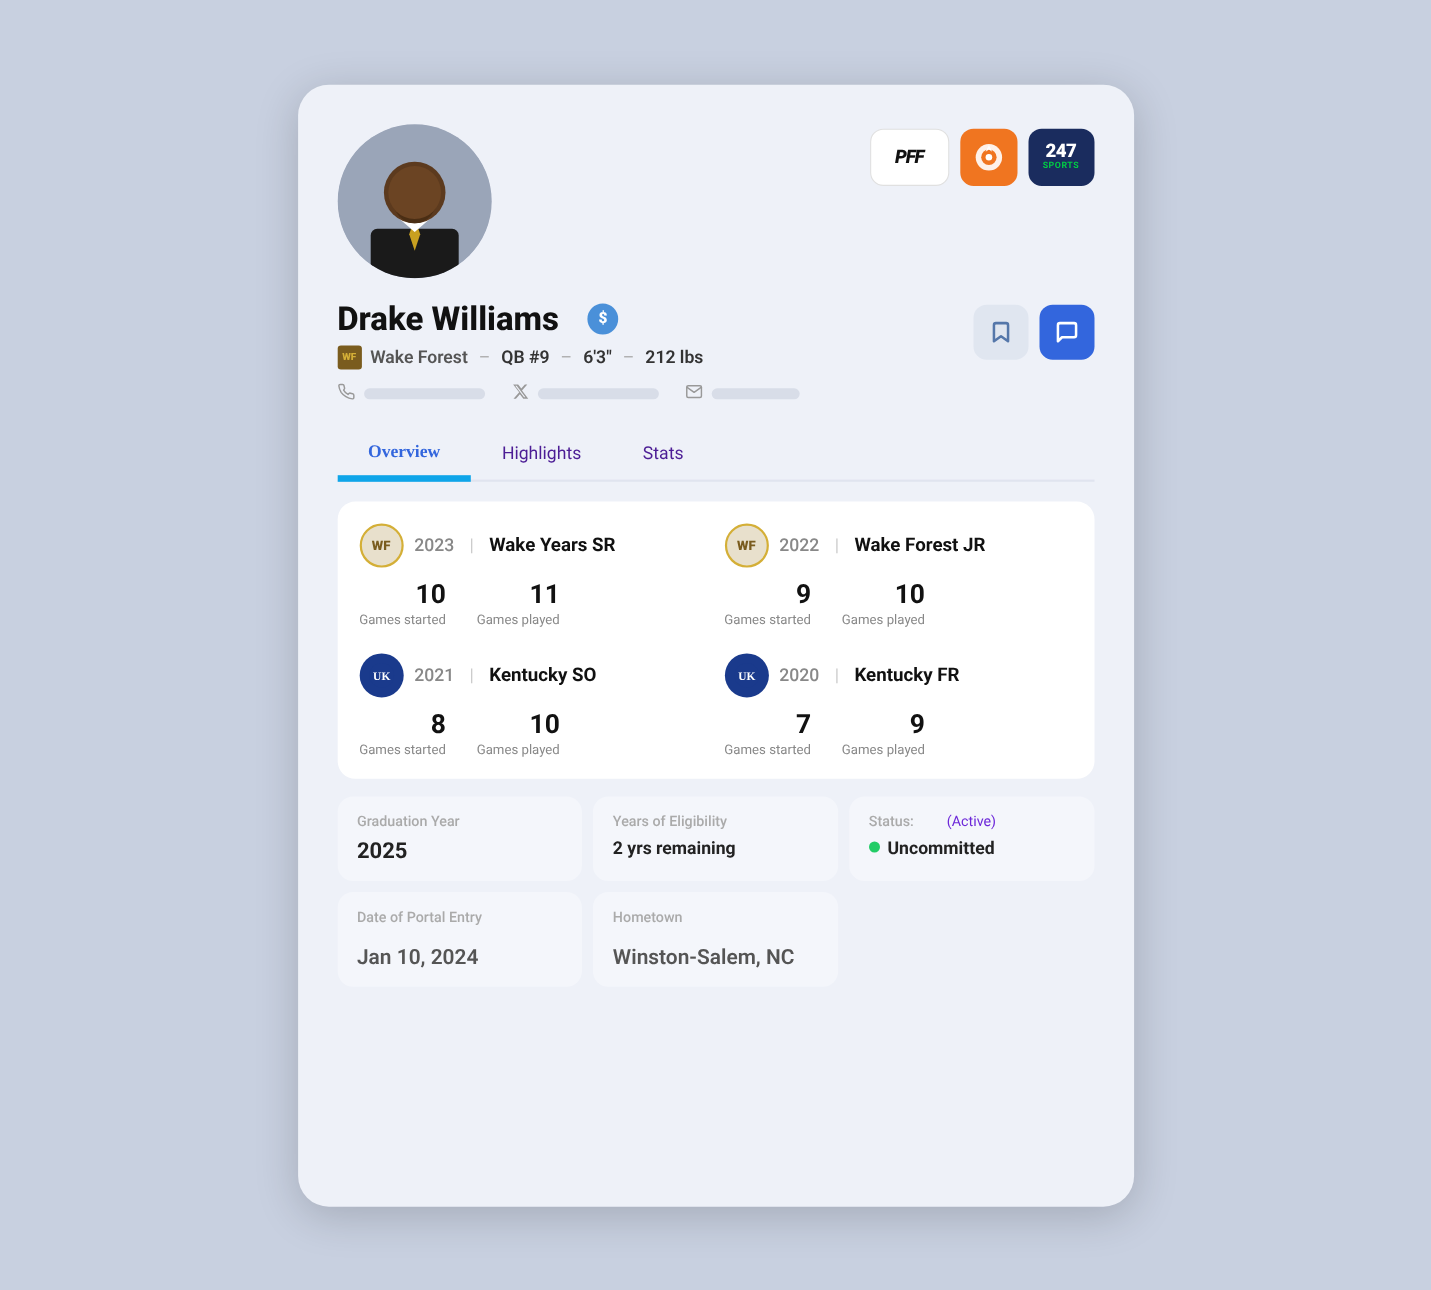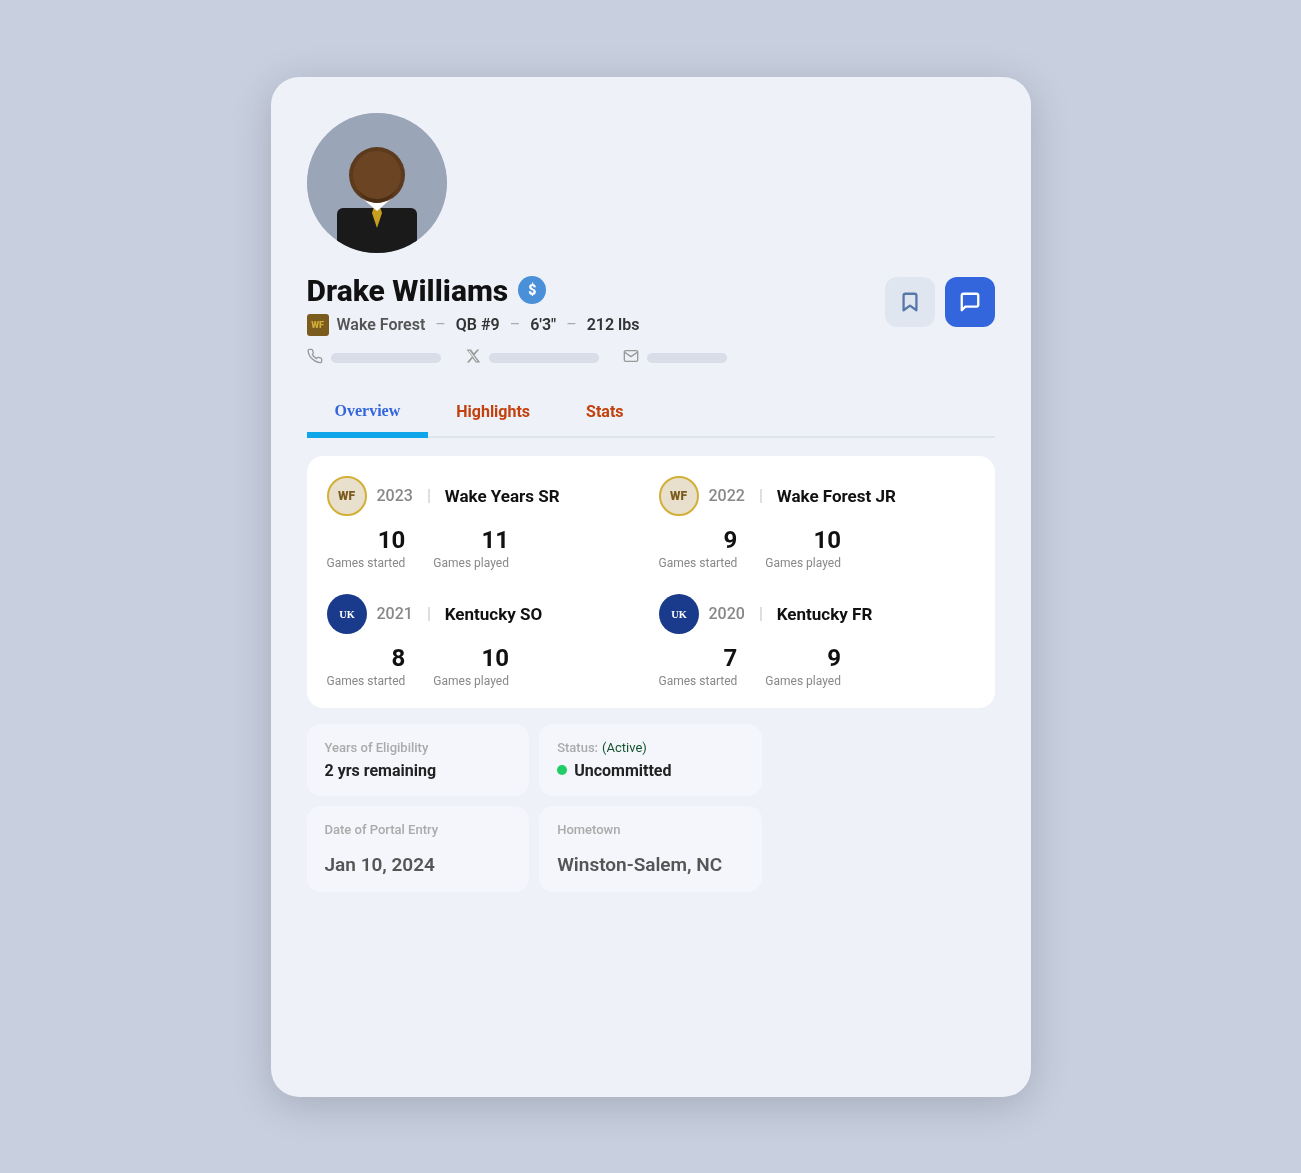--- a/index.html
+++ b/index.html
@@ -75,21 +75,21 @@
       color: white;
       border-radius: 12px;
       font-size: 15px;
     }
     .name-section {
       margin-top: 8px;
     }
     .player-name-row {
       display: flex;
       align-items: center;
-      gap: 10px;
+      gap: 26px;
       margin-bottom: 6px;
     }
     .player-name {
       font-size: 30px;
       font-weight: 800;
       color: #111;
     }
     .nil-badge {
       width: 28px;
       height: 28px;
@@ -191,22 +191,22 @@
       display: flex;
       gap: 0;
       border-bottom: 2px solid #e0e4ef;
       margin-top: 24px;
       margin-bottom: 18px;
     }
     .tab {
       padding: 10px 28px 12px 28px;
       font-size: 16px;
       cursor: pointer;
-      font-weight: 700;
-      color: #c2410c;
+      font-weight: 400;
+      color: #4c1d95;
       border-bottom: 3px solid transparent;
       margin-bottom: -2px;
     }
     .tab.active {
       color: #3366dd;
       border-bottom: 6px solid #0ea5e9;
       font-weight: 600;
       font-family: Liberation Serif, serif;
     }
     
@@ -317,21 +317,22 @@
     }
     .status-dot {
       width: 10px;
       height: 10px;
       border-radius: 50%;
       background: #22cc66;
       flex-shrink: 0;
     }
     .active-label {
       font-size: 13px;
-      color: #14532d;
+      color: #6d28d9;
+      margin-left: 26px;
     }
     .info-grid-bottom {
       display: grid;
       grid-template-columns: 1fr 1fr 1fr;
       gap: 10px;
     }
     .info-card-bottom {
       background: #f4f6fb;
       border-radius: 14px;
       padding: 16px 18px;
@@ -359,20 +360,40 @@
 
         <polygon points="70,85 65,100 70,115 75,100" fill="#c8a020"></polygon>
 
         <polygon points="55,85 70,98 85,85 80,78 60,78" fill="white"></polygon>
 
         <circle cx="70" cy="62" r="28" fill="#5c3a1e"></circle>
 
         <ellipse cx="70" cy="68" rx="20" ry="22" fill="#4a2e14"></ellipse>
         <circle cx="70" cy="62" r="24" fill="#6b4423"></circle>
       </svg>
+    </div>
+    <div class="external-logos">
+      <div class="logo-badge logo-pff">
+        <span style="font-style:italic; font-weight:900; font-size:17px; letter-spacing:-1px;">PFF</span>
+      </div>
+      <div class="logo-badge logo-rotowire">
+        <svg width="30" height="30" viewBox="0 0 30 30">
+          <circle cx="15" cy="15" r="12" fill="white" opacity="0.9"></circle>
+          <circle cx="15" cy="15" r="7" fill="#f07520"></circle>
+          <circle cx="15" cy="15" r="3" fill="white"></circle>
+
+          <path d="M15 4 L18 10 L15 8 L12 10 Z" fill="white"></path>
+        </svg>
+      </div>
+      <div class="logo-badge logo-247">
+        <div style="text-align:center; line-height:1.1;">
+          <div style="font-size:17px; font-weight:900; color:white;">247</div>
+          <div style="font-size:8px; font-weight:700; color:#00cc44; letter-spacing:0.5px;">SPORTS</div>
+        </div>
+      </div>
     </div>
   </div>
 
   <div class="name-section">
     <div class="name-and-actions">
       <div>
         <div class="player-name-row">
           <span class="player-name">Drake Williams</span>
           <div class="nil-badge">
             <span>$</span>
@@ -524,20 +545,24 @@
         <div class="career-stat">
           <span class="stat-value">9</span>
           <span class="stat-label">Games played</span>
         </div>
       </div>
     </div>
   </div>
 
   <div class="info-grid">
     <div class="info-card">
+      <span class="info-label">Graduation Year</span>
+      <span class="info-value">2025</span>
+    </div>
+    <div class="info-card">
       <span class="info-label">Years of Eligibility</span>
       <span class="info-value info-value-sm">2 yrs remaining</span>
     </div>
     <div class="info-card">
       <div style="display:flex;gap:4px;align-items:center;">
         <span class="info-label">Status:</span>
         <span class="active-label">(Active)</span>
       </div>
       <div class="status-row">
         <div class="status-dot"></div>

